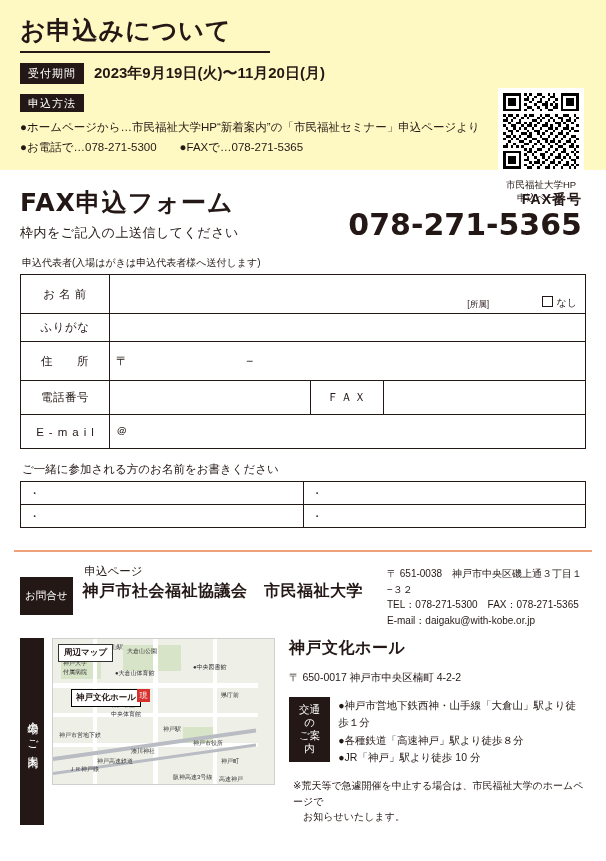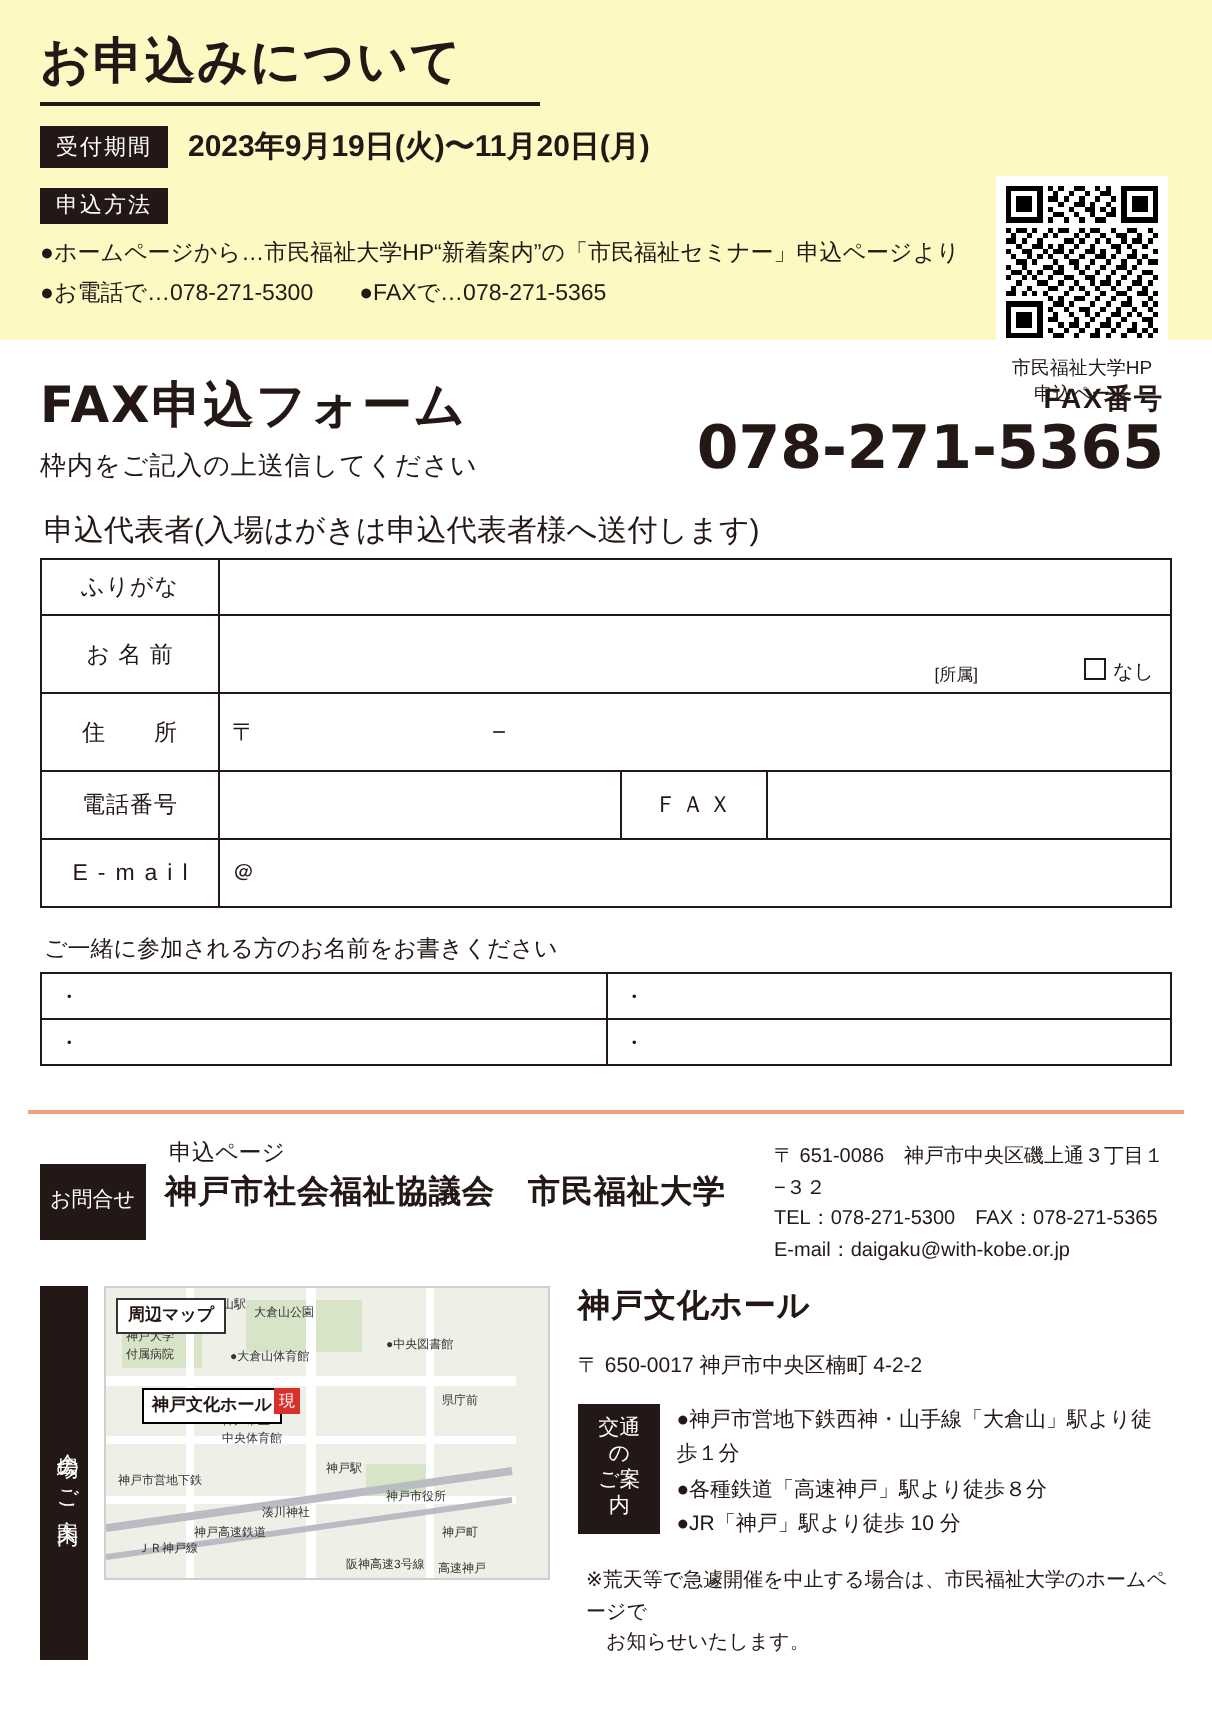--- a/index.html
+++ b/index.html
@@ -57,21 +57,21 @@
   .fax-head{display:flex;align-items:flex-end;justify-content:space-between;}
   .fax-head-left .fax-title{
     font-size:25px;font-weight:bold;letter-spacing:1px;
     font-family:"DejaVu Sans","Liberation Sans",sans-serif;
   }
   .fax-head-left .fax-sub{font-size:13px;margin-top:5px;letter-spacing:0.5px;}
   .fax-head-right{text-align:right;padding-right:4px;}
   .fax-num-label{font-size:14px;font-weight:bold;letter-spacing:1px;margin-bottom:-2px;}
   .fax-num{font-size:30px;font-weight:bold;letter-spacing:0px;
     font-family:"DejaVu Sans","Liberation Sans",sans-serif;}
-  .form-note{font-size:15px;margin:14px 0 4px 2px;}
+  .form-note{font-size:10px;margin:14px 0 4px 2px;}
 
   table.form{border-collapse:collapse;width:100%;}
   table.form td{border:1px solid #231815;font-size:11.5px;padding:0 6px;}
   .lbl{width:76px;text-align:center;font-size:11.5px;letter-spacing:0.5px;}
   .sp4{letter-spacing:5px;text-indent:5px;}
   .h30{height:27px;}
   .h36{height:33px;}
   .h40{height:38px;}
   .cell-name{position:relative;}
   .dept{position:absolute;right:96px;bottom:2px;font-size:8.5px;}
@@ -412,29 +412,29 @@
         <div class="fax-num-label">FAX番号</div>
         <div class="fax-num">078-271-5365</div>
       </div>
     </div>
 
     <div class="form-note">申込代表者(入場はがきは申込代表者様へ送付します)</div>
 
     <table class="form">
       <tbody>
           <tr>
-        <td class="lbl h30">ふりがな</td>
-        <td colspan="3" class="h30"></td>
-      </tr>
-      <tr>
         <td class="lbl h40">お 名 前</td>
         <td colspan="3" class="h40 cell-name">
           <span class="dept">[所属]</span>
           <span class="nashi"><span class="chk"></span><span>なし</span></span>
         </td>
+      </tr>
+      <tr>
+        <td class="lbl h30">ふりがな</td>
+        <td colspan="3" class="h30"></td>
       </tr>
       <tr>
         <td class="lbl h40">住　　所</td>
         <td colspan="3" class="h40">
           <span class="addr-mark">〒　　　　−</span>
         </td>
       </tr>
       <tr>
         <td class="lbl h36">電話番号</td>
         <td class="h36"></td>
@@ -467,21 +467,21 @@
 
   <div class="divider"></div>
 
   <div class="contact">
     <div class="contact-tag">お問合せ</div>
     <div class="contact-org">
       <div class="org1">申込ページ</div>
       <div class="org2">神戸市社会福祉協議会　市民福祉大学</div>
     </div>
     <div class="contact-addr">
-      <div>〒 651-0086　神戸市中央区磯上通３丁目１−３２</div>
+      <div>〒 651-0038　神戸市中央区磯上通３丁目１−３２</div>
       <div>TEL：078-271-5300　FAX：078-271-5365</div>
       <div>E-mail：daigaku@with-kobe.or.jp</div>
     </div>
   </div>
 
   <div class="venue">
     <div class="venue-tag">会場のご案内</div>
 
     <div class="map">
       <div class="map-badge">周辺マップ</div>

